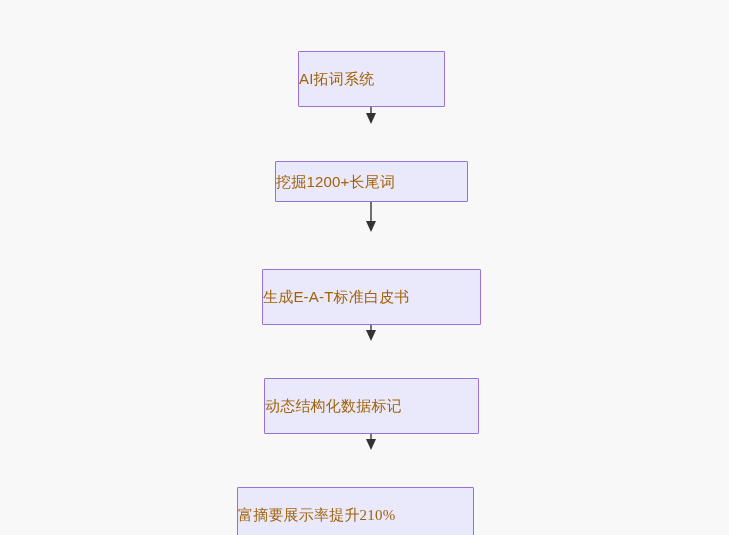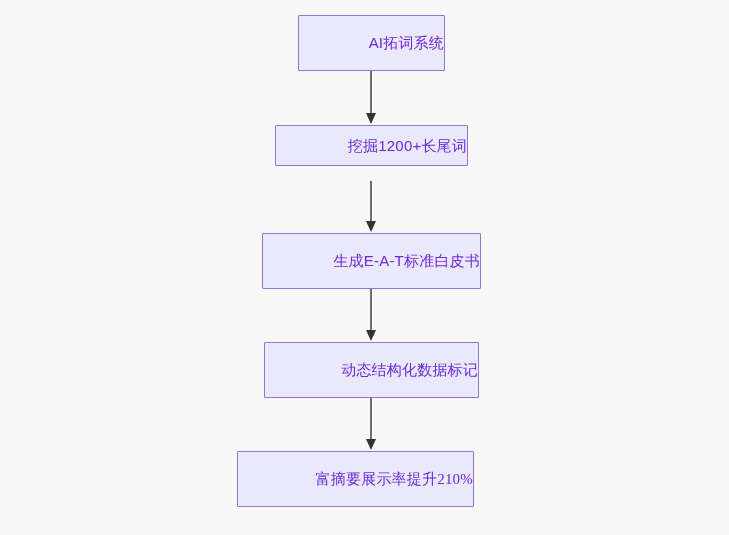--- a/index.html
+++ b/index.html
@@ -20,26 +20,27 @@
     background: #f8f8f8;
   }
   .node {
     position: absolute;
     box-sizing: border-box;
     background: #eae8fb;
     border: 1.5px solid #9673d3;
     border-radius: 1px;
     display: flex;
     align-items: center;
-    justify-content: flex-end;
-    color: #6d28d9;
+    justify-content: flex-start;
+    color: #a16207;
     font-size: 15px;
     line-height: 1.2;
     letter-spacing: 0.2px;
     white-space: nowrap;
+    margin-top: 36px;
   }
   .node-label {
     display: block;
   }
   .connector {
     position: absolute;
     width: 16px;
     display: block;
   }
   .connector svg {

